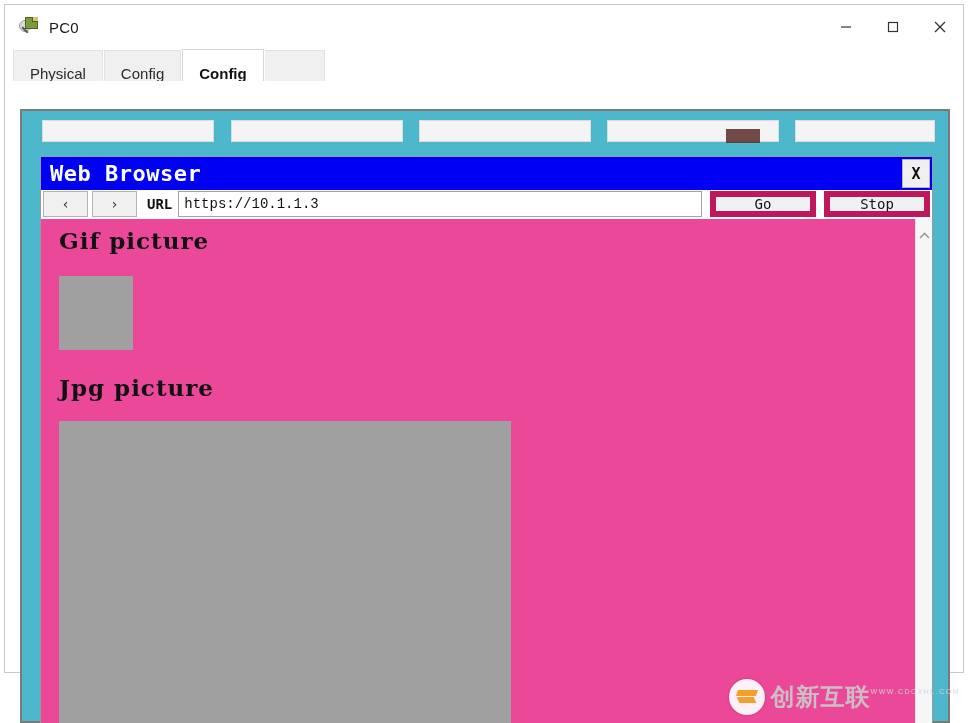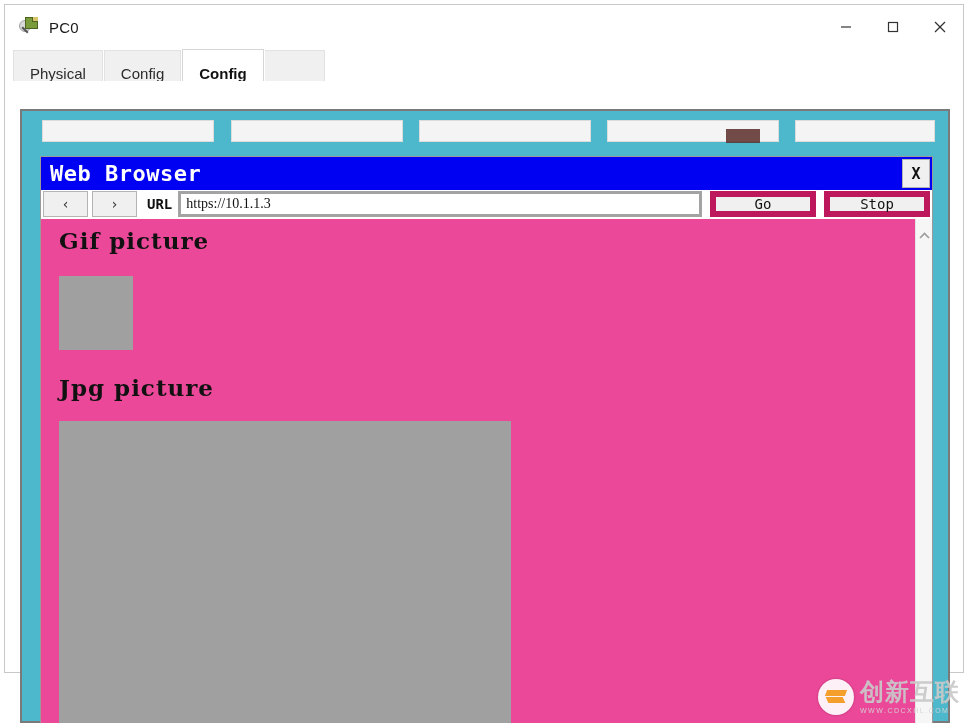--- a/index.html
+++ b/index.html
@@ -238,25 +238,25 @@
     align-items: center;
     padding: 0 6px;
     font-family: "DejaVu Sans Mono", "Liberation Mono", monospace;
     font-weight: bold;
     font-size: 14px;
     color: #111;
   }
   .url-input {
     flex: 1;
     background: #ffffff;
-    border: 3px solid #a3a3a3;
+    border: 1px solid #a3a3a3;
     display: flex;
     align-items: center;
     padding: 0 5px;
-    font-family: Liberation Serif, serif;
+    font-family: Liberation Mono, monospace;
     font-size: 14px;
     color: #111;
     overflow: hidden;
     white-space: nowrap;
   }
   .tool-btn {
     width: 106px;
     margin-left: 8px;
     background: #f0f0f0;
     border: 6px solid #be185d;
@@ -358,21 +358,21 @@
     content: "";
     position: absolute;
     left: 9px; top: 18px;
     width: 17px; height: 6px;
     background: #f5a623;
     transform: skewX(24deg);
   }
   .wm-text {
     margin-left: 6px;
     display: flex;
-    flex-direction: column;
+    flex-direction: row;
     justify-content: center;
   }
   .wm-cn {
     font-size: 24px;
     font-weight: bold;
     color: #c9c9c9;
     line-height: 1;
     letter-spacing: 1px;
     white-space: nowrap;
   }

